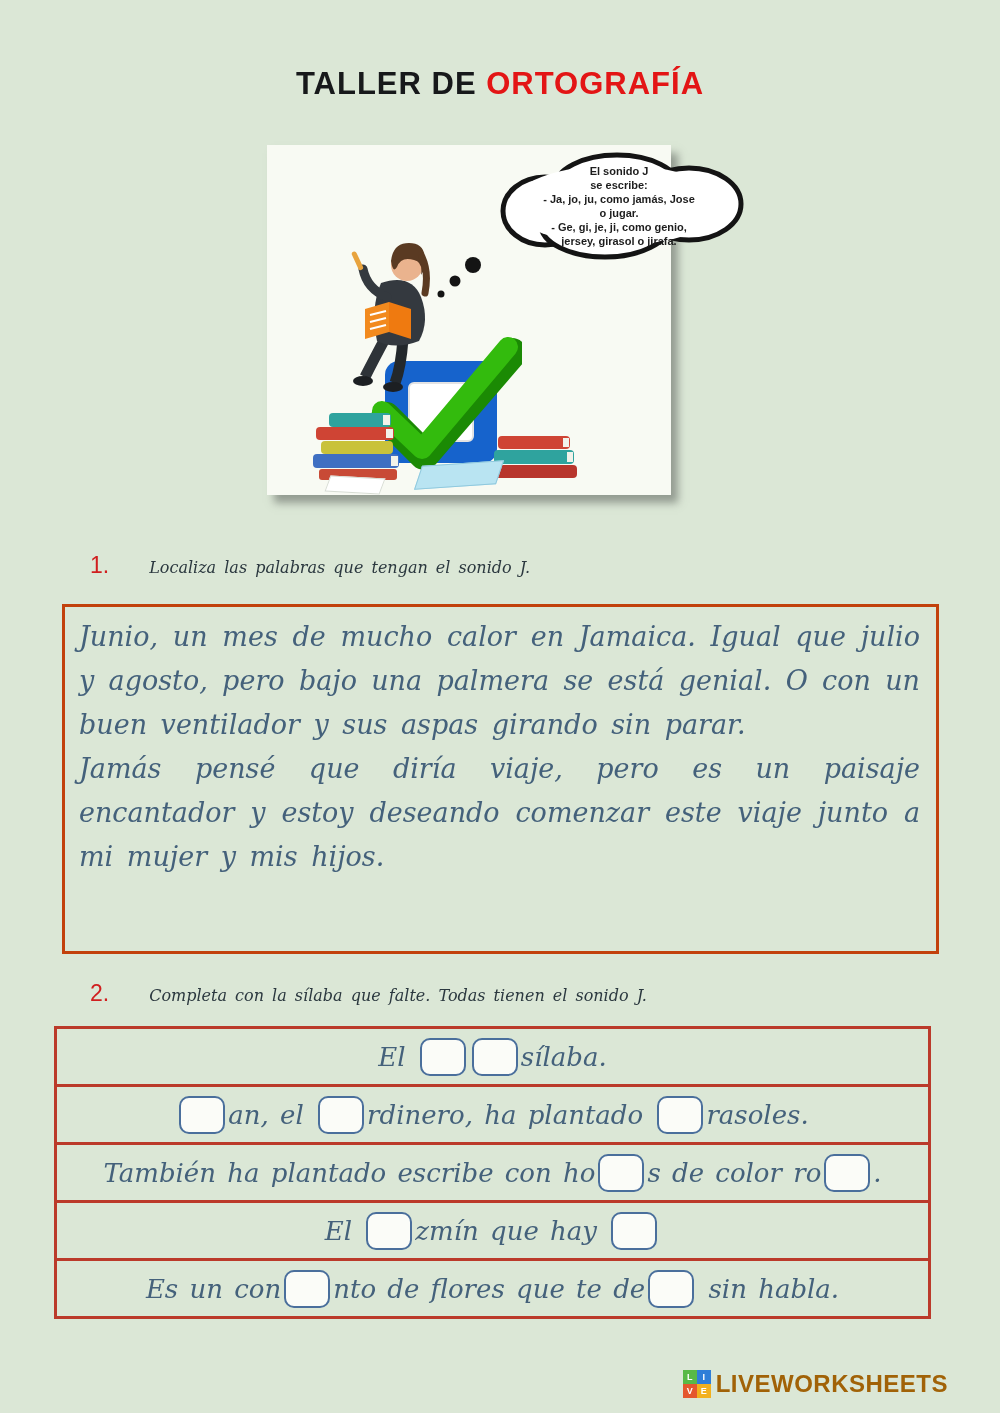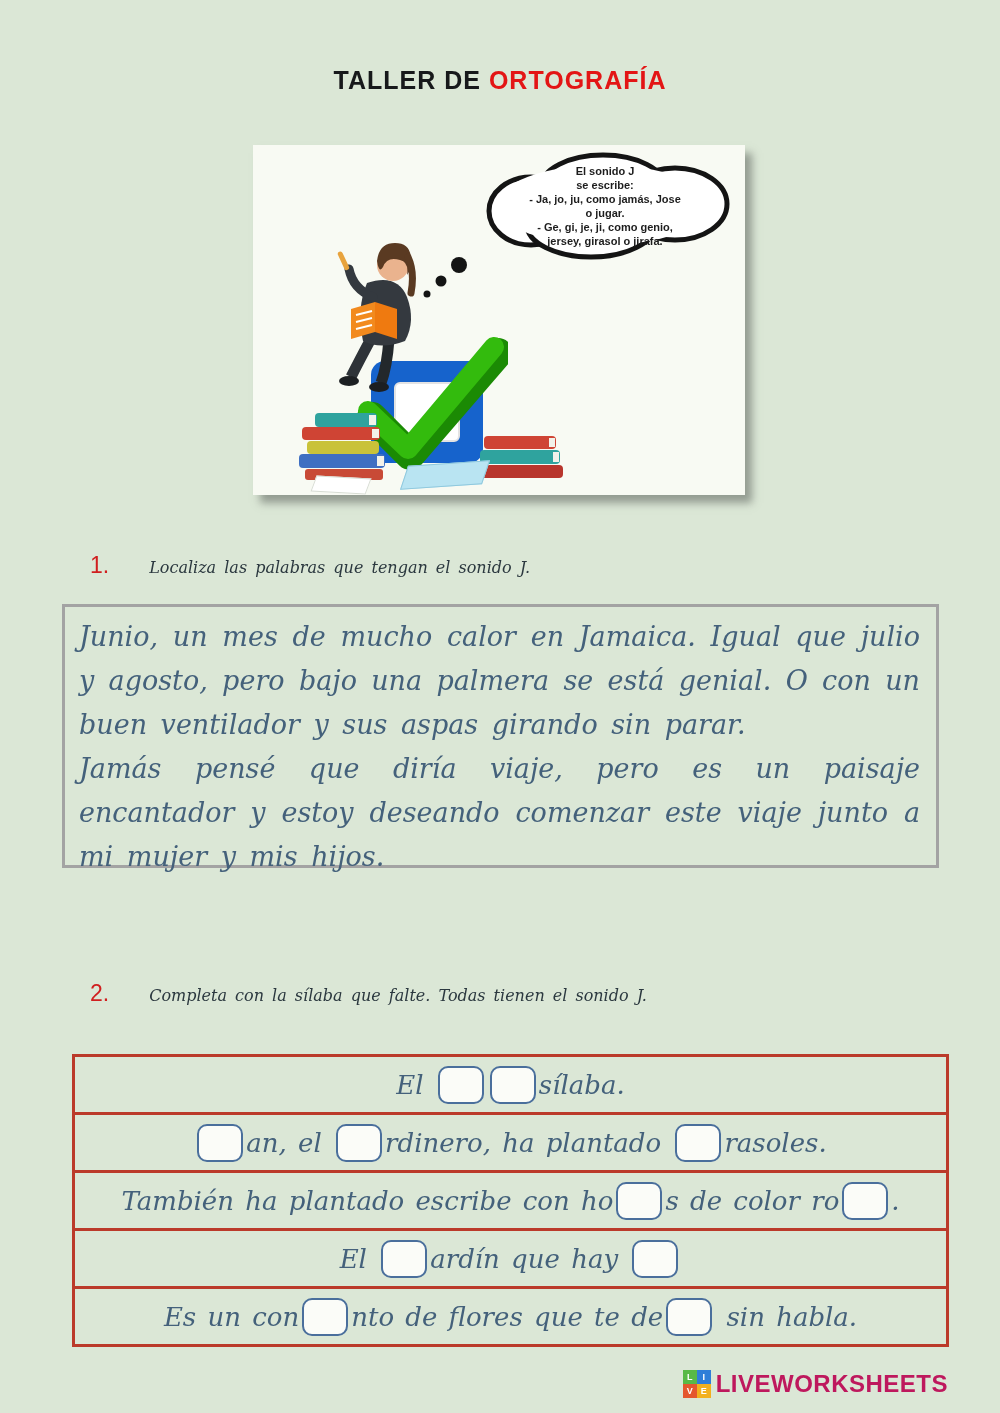--- a/index.html
+++ b/index.html
@@ -2,25 +2,25 @@
 <html><head>
 <meta charset="utf-8">
 <style>
   * { box-sizing: border-box; margin: 0; padding: 0; }
   html,body { background:#dbe7d6; }
   body { font-family:"Liberation Sans", sans-serif; }
   .page { position:relative; width:1000px; height:1413px; margin:0 auto; background:#dbe7d6; overflow:hidden; }
 
   
   .title { position:absolute; top:66px; left:0; width:100%; text-align:center;
-           font-size:25px; font-weight:bold; letter-spacing:1px; color:#17191b; }
+           font-size:31px; font-weight:bold; letter-spacing:1px; color:#17191b; }
   .title .red { color:#e31515; }
 
   
-  .card { position:absolute; left:253px; top:145px; width:492px; height:350px;
+  .card { position:absolute; left:267px; top:145px; width:404px; height:350px;
           background:#f8faf3; box-shadow:7px 8px 8px rgba(90,95,90,.55); }
   .bubble { position:absolute; left:220px; top:4px; width:264px; height:114px; }
   .bubble svg { position:absolute; inset:0; width:100%; height:100%; }
   .bubble-text { position:absolute; left:18px; right:18px; top:10px; bottom:10px;
                  display:flex; flex-direction:column; justify-content:center;
                  text-align:center; font-size:11px; font-weight:bold; line-height:14px; color:#1d1d1d; }
   .card .dots { position:absolute; left:0; top:0; width:492px; height:350px; pointer-events:none; }
   .checkbox-box { position:absolute; left:118px; top:216px; width:112px; height:102px;
                   background:#1663cc; border-radius:14px; }
   .checkbox-inner { position:absolute; left:23px; top:21px; width:66px; height:60px;
@@ -38,45 +38,45 @@
   .hand { font-family:"DejaVu Serif", serif; font-style:italic; }
 
   
   .ex-line { position:absolute; left:90px; display:flex; align-items:baseline; gap:40px; }
   .ex-num { color:#d01f1f; font-size:23px; font-family:"Liberation Sans", sans-serif; }
   .ex-prompt { font-size:16px; color:#2b383f; word-spacing:3px; }
   .ex1 { top:552px; }
   .ex2 { top:980px; }
 
   
-  .textbox { position:absolute; left:62px; top:604px; width:877px; height:264px;
-             border:3px solid #a3a3a3; padding:8px 16px 18px 14px; }
+  .textbox { position:absolute; left:62px; top:604px; width:877px; height:350px;
+             border:3px solid #c2410c; padding:8px 16px 18px 14px; }
   .textbox p { font-size:27px; line-height:44px; color:#44617b; text-align:justify; word-spacing:5px; }
 
   
-  .rows { position:absolute; left:72px; top:1026px; width:877px;margin-top:28px; }
+  .rows { position:absolute; left:54px; top:1026px; width:877px; }
   .row { border:3px solid #bb3a2a; height:61px; margin-top:-3px;
          display:flex; align-items:center; justify-content:center;
          font-size:26px; color:#44617b; word-spacing:3px; }
   .row:first-child { margin-top:0; }
   .row span { white-space:pre; }
   .blank { width:46px; height:38px; border:2.5px solid #4a6f9c; border-radius:10px;
            background:#fbfcf8; margin:0 3px; display:inline-block; vertical-align:middle;
            font-size:22px; text-align:center; color:#44617b; font-family:"DejaVu Serif", serif; font-style:italic; outline:none; }
 
   
   .footer { position:absolute; right:52px; top:1370px; display:flex; align-items:center; gap:5px; }
   .lw-logo { width:28px; height:28px; display:grid; grid-template-columns:14px 14px; grid-template-rows:14px 14px; }
   .lw-logo span { display:flex; align-items:center; justify-content:center;
                   color:#fff; font-size:9px; font-weight:bold; font-family:"Liberation Sans", sans-serif; }
   .sq-l { background:#58b947; }
   .sq-i { background:#2f7ed8; }
   .sq-v { background:#e4572e; }
   .sq-e { background:#f2b01e; }
-  .brand-text { font-weight:bold; font-size:24px; letter-spacing:.5px; color:#be185d; }
+  .brand-text { font-weight:bold; font-size:24px; letter-spacing:.5px; color:#a16207; }
 </style>
 </head>
 <body>
 
 <div class="page">
 
   <h1 class="title">
     <span>TALLER DE </span><span class="red">ORTOGRAFÍA</span>
   </h1>
 
@@ -193,21 +193,21 @@
       <span>También ha plantado escribe con ho</span>
       <input class="blank" type="text" style="">
       <span>s de color ro</span>
       <input class="blank" type="text" style="">
       <span>.</span>
     </div>
 
     <div class="row hand">
       <span>El </span>
       <input class="blank" type="text" style="">
-      <span>ardín que hay </span>
+      <span>zmín que hay </span>
       <input class="blank" type="text" style="">
     </div>
 
     <div class="row hand">
       <span>Es un con</span>
       <input class="blank" type="text" style="">
       <span>nto de flores que te de</span>
       <input class="blank" type="text" style="">
       <span> sin habla.</span>
     </div>

